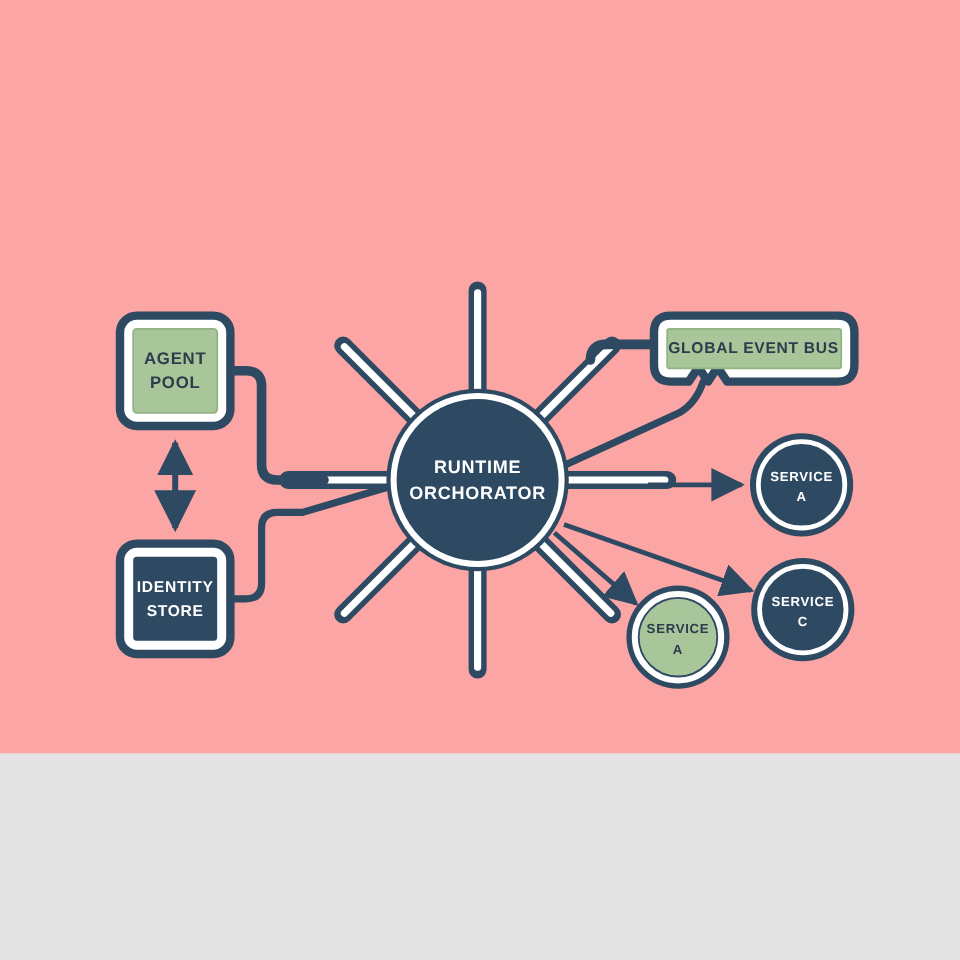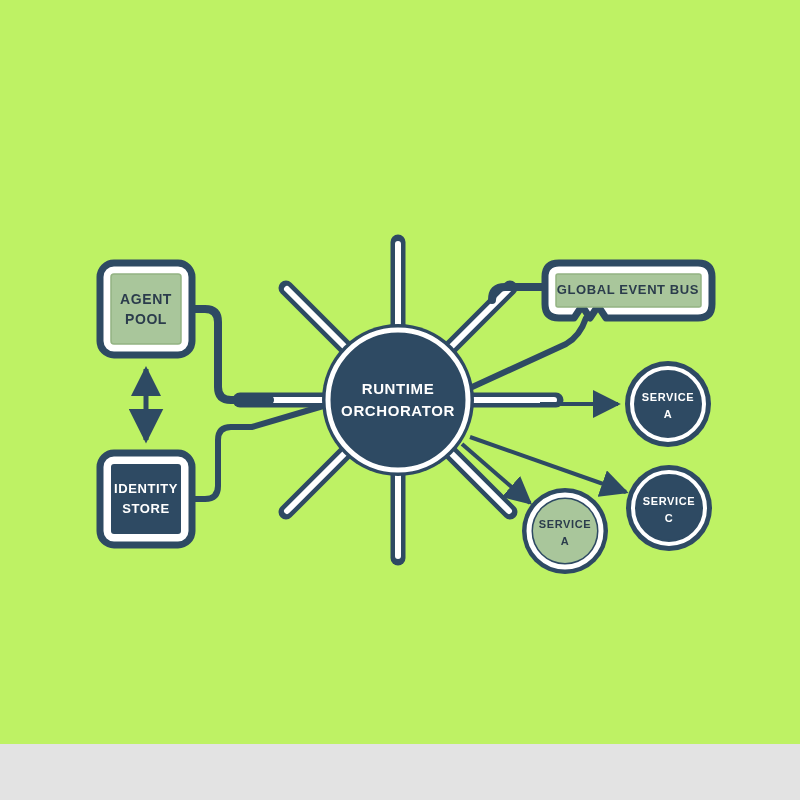--- a/index.html
+++ b/index.html
@@ -3,22 +3,22 @@
 <meta charset="utf-8">
 <style>
   html, body {
     margin: 0;
     padding: 0;
     background: #e3e3e3;
   }
   #canvas {
     position: relative;
     width: 800px;
-    height: 744px;
-    background: #bef264;
+    height: 628px;
+    background: #fca5a5;
     font-family: "Liberation Sans", sans-serif;
     overflow: hidden;
   }
   #diagram-svg {
     position: absolute;
     left: 0;
     top: 0;
     width: 800px;
     height: 800px;
   }

